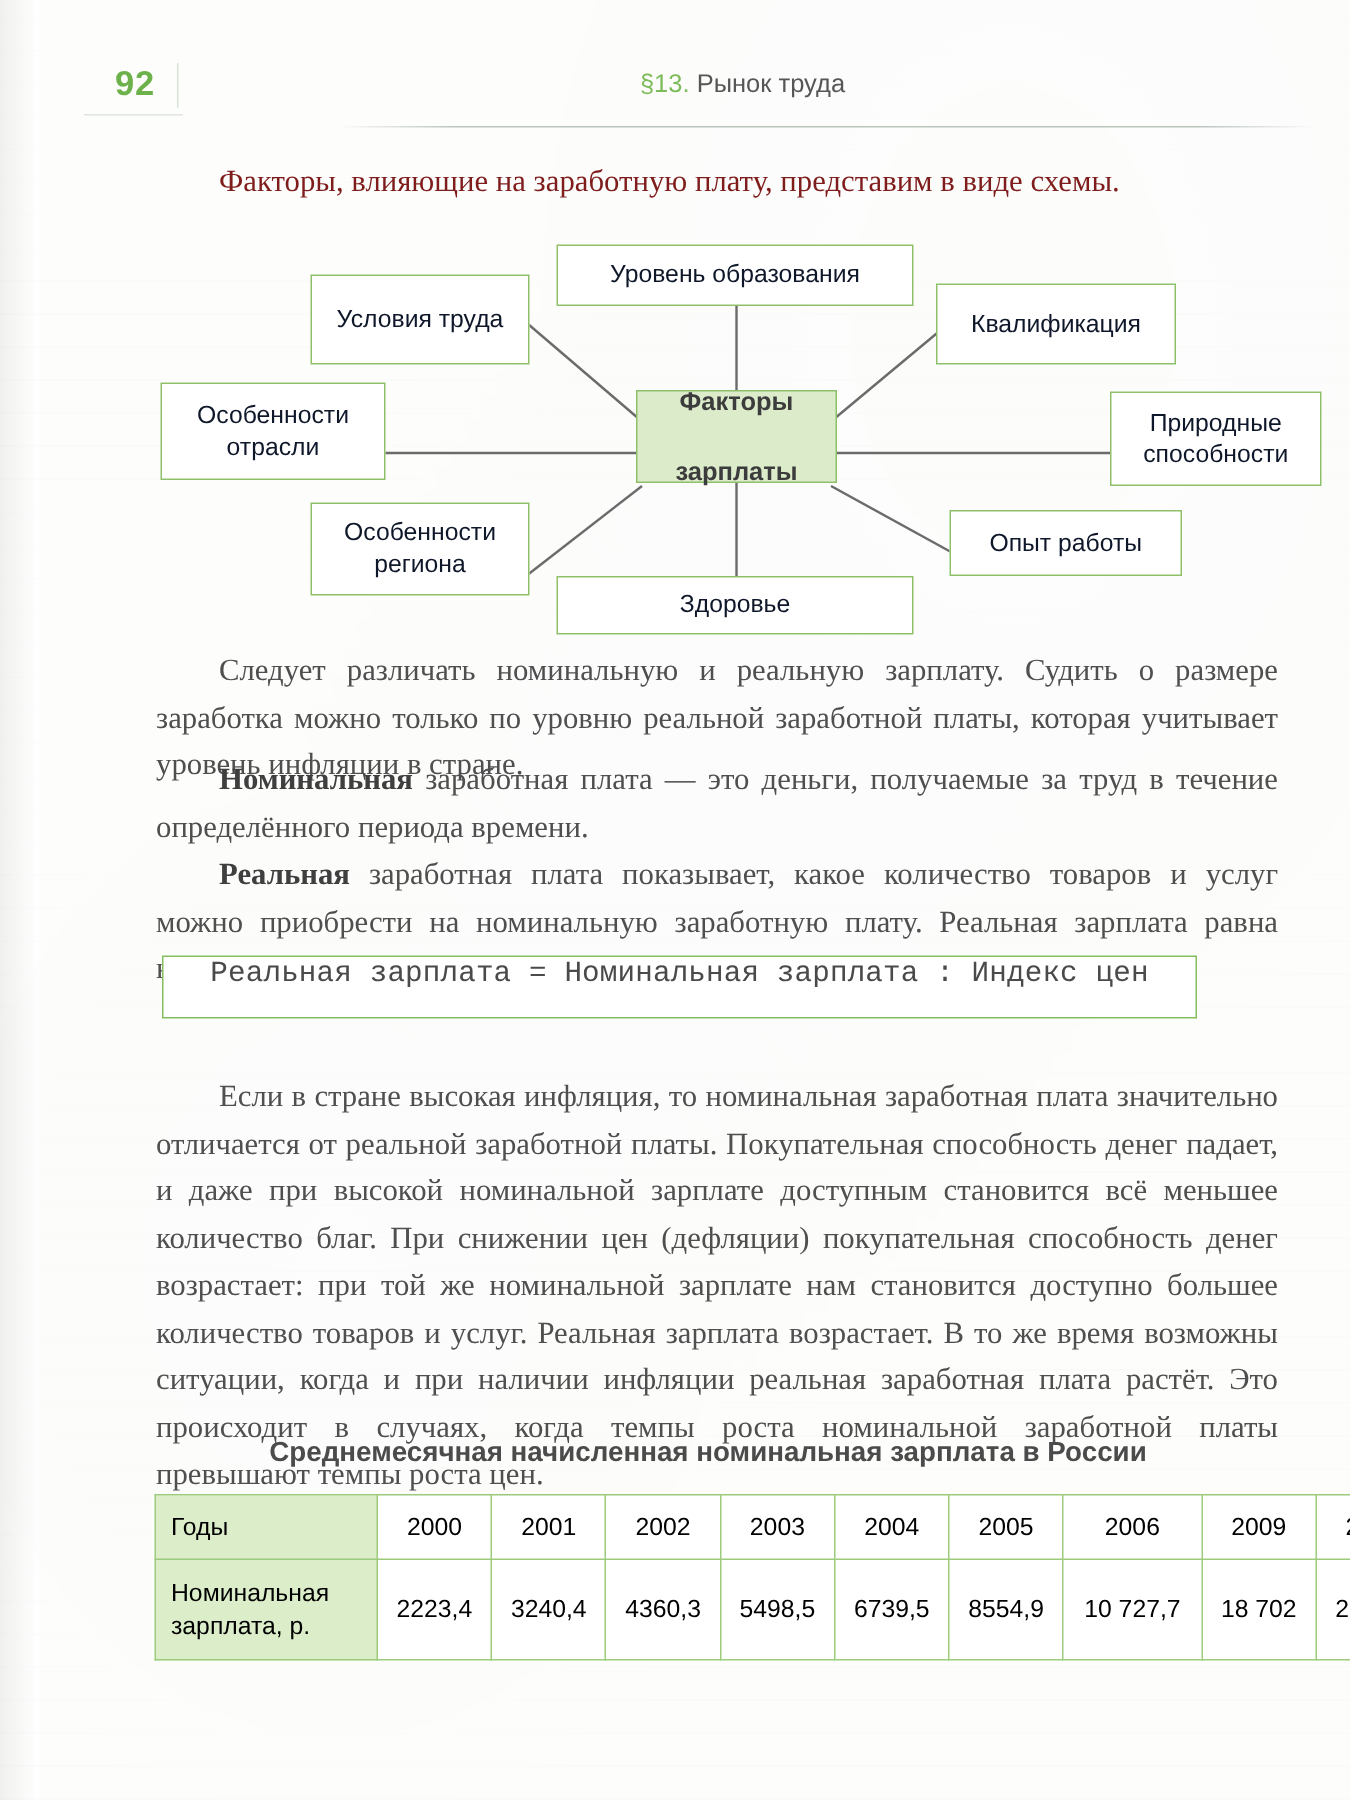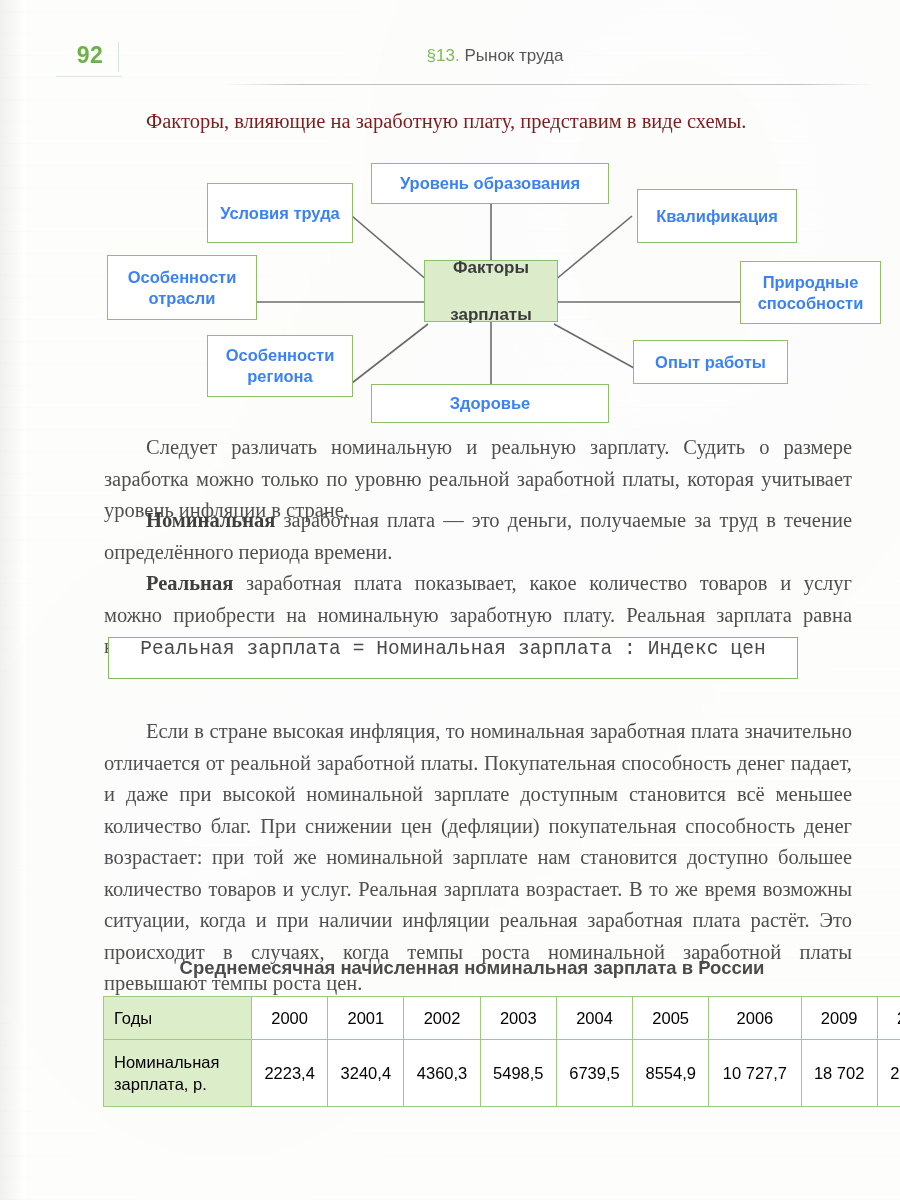--- a/index.html
+++ b/index.html
@@ -133,28 +133,27 @@
     height: 285px;
   }
   .diagram svg { position: absolute; left: 0; top: 0; }
   .node {
     position: absolute;
     box-sizing: border-box;
     border: 1.4px solid #8ec06a;
     background: #ffffff;
     font-family: "Liberation Sans", sans-serif;
     font-size: 16.5px;
-    color: #3b82f6;
+    color: #0f172a;
     display: flex;
     align-items: center;
     justify-content: center;
     text-align: center;
     line-height: 21px;
     padding: 2px 6px;
-    font-weight: bold;
   }
   .node.center {
     background: #dceccb;
     border-color: #8ec06a;
     font-weight: bold;
     color: #3c3c3c;
     font-size: 17px;
     line-height: 23px;
   }
 
@@ -254,21 +253,21 @@
       <line x1="428" y1="174" x2="352" y2="233"></line>
 
       <line x1="554" y1="174" x2="634" y2="218"></line>
     </g>
   </svg>
 
   <div class="node" style="left:371px; top:13px; width:238px; height:41px;">
     <span>Уровень образования</span>
   </div>
 
-  <div class="node" style="left:624px; top:39px; width:160px; height:54px;margin-left:13px;">
+  <div class="node" style="left:624px; top:39px; width:160px; height:54px;">
     <span>Квалификация</span>
   </div>
 
   <div class="node" style="left:207px; top:33px; width:146px; height:60px;">
     <span>Условия труда</span>
   </div>
 
   <div class="node" style="left:740px; top:111px; width:141px; height:63px;">
     <span>Природные способности</span>
   </div>

